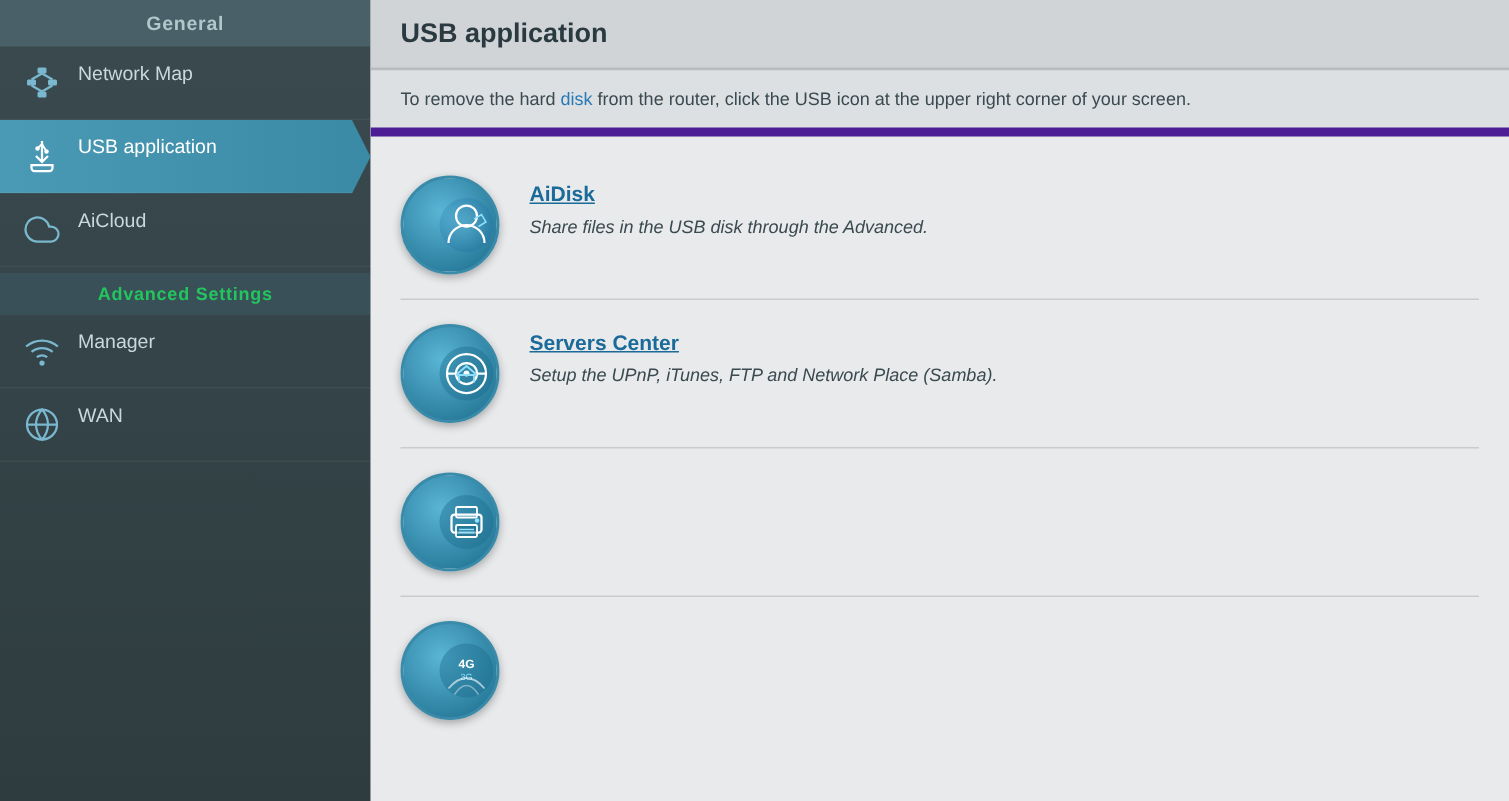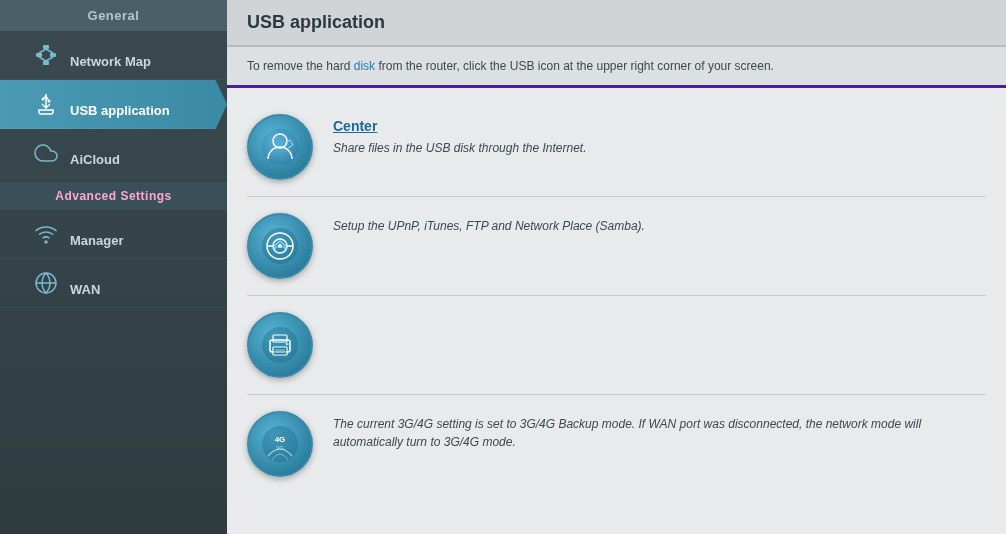--- a/index.html
+++ b/index.html
@@ -7,49 +7,48 @@
       font-family: Arial, sans-serif;
       background: #4a5a5e;
       width: 1006px;
       height: 534px;
       overflow: hidden;
       display: flex;
     }
 
     
     .sidebar {
-      width: 227px;
+      width: 247px;
       background: linear-gradient(to bottom, #3a4a4e, #2e3c40);
       height: 534px;
       flex-shrink: 0;
       display: flex;
       flex-direction: column;
     }
 
     .sidebar-section-label {
       background: #4a6068;
       color: #b0c8cc;
       font-size: 13px;
       font-weight: bold;
       padding: 8px 16px;
       text-align: center;
       letter-spacing: 0.5px;
     }
 
     .sidebar-item {
       display: flex;
-      align-items: flex-end;
+      align-items: flex-start;
       gap: 10px;
-      padding: 10px 32px;
+      padding: 10px 14px;
       color: #c8d8dc;
       font-size: 13px;
       cursor: pointer;
       border-bottom: 1px solid rgba(255,255,255,0.05);
       transition: background 0.1s;
-      font-weight: bold;
     }
     .sidebar-item.active {
       background: linear-gradient(to right, #4a9ab5, #3a8aa5);
       color: #fff;
       clip-path: polygon(0 0, 95% 0, 100% 50%, 95% 100%, 0 100%);
     }
 
     .sidebar-icon {
       width: 28px;
       height: 28px;
@@ -59,21 +58,21 @@
       flex-shrink: 0;
     }
 
     .sidebar-icon svg {
       width: 24px;
       height: 24px;
     }
 
     .sidebar-advanced-label {
       background: #3a5058;
-      color: #f9a8d4;
+      color: #22c55e;
       font-size: 12px;
       font-weight: bold;
       padding: 7px 16px;
       text-align: center;
       margin-top: 4px;
       letter-spacing: 0.5px;
     }
 
     
     .main-content {
@@ -91,21 +90,21 @@
       font-weight: bold;
       color: #2a3a40;
       border-bottom: 2px solid #b8bcbe;
     }
 
     .instruction-text {
       padding: 12px 20px;
       font-size: 12px;
       color: #3a4a50;
       background: #dde0e2;
-      border-bottom: 3px solid #4c1d95;
+      border-bottom: 6px solid #4c1d95;
     }
 
     .instruction-text span.highlight {
       color: #2a7ab5;
     }
 
     .content-area {
       padding: 10px 20px;
     }
 
@@ -120,21 +119,21 @@
       border-bottom: none;
     }
 
     .app-icon-circle {
       width: 66px;
       height: 66px;
       border-radius: 50%;
       background: radial-gradient(circle at 40% 35%, #5ab5d5, #1a6a8a);
       display: flex;
       align-items: center;
-      justify-content: center;
+      justify-content: flex-end;
       flex-shrink: 0;
       border: 2px solid #3a8aaa;
       box-shadow: 0 2px 6px rgba(0,0,0,0.3);
     }
 
     .app-icon-circle svg {
       width: 40px;
       height: 40px;
     }
 
@@ -249,40 +248,41 @@
                 <stop offset="0%" stop-color="#80d0f0"></stop>
                 <stop offset="100%" stop-color="#1060a0"></stop>
               </radialGradient>
             </defs>
           <circle cx="20" cy="14" r="7" stroke="white" stroke-width="1.5" fill="none"></circle>
           <path d="M8 32c0-6.6 5.4-12 12-12s12 5.4 12 12" stroke="white" stroke-width="1.5" fill="none"></path>
           <path d="M25 16l5-3 3 5-5 3" stroke="#90e0ff" stroke-width="1" fill="none"></path>
         </svg>
       </div>
       <div class="app-text">
-        <div class="app-name">Center</div>
-        <div class="app-description">Share files in the USB disk through the Internet.</div>
+        <div class="app-name">AiDisk</div>
+        <div class="app-description">Share files in the USB disk through the Advanced.</div>
       </div>
     </div>
 
     <div class="app-item">
       <div class="app-icon-circle">
         <svg viewBox="0 0 40 40" fill="none">
           <circle cx="20" cy="20" r="18" fill="#1a6a8a" opacity="0.4"></circle>
           <circle cx="20" cy="20" r="13" stroke="white" stroke-width="1.5" fill="none"></circle>
           <circle cx="20" cy="20" r="7" stroke="white" stroke-width="1.5" fill="none"></circle>
           <circle cx="20" cy="20" r="2" fill="white"></circle>
           <line x1="7" y1="20" x2="13" y2="20" stroke="white" stroke-width="1.5"></line>
           <line x1="27" y1="20" x2="33" y2="20" stroke="white" stroke-width="1.5"></line>
 
           <path d="M15 26v-5h10v5" stroke="#90e0ff" stroke-width="1.2" fill="none"></path>
           <path d="M13 21l7-6 7 6" stroke="#90e0ff" stroke-width="1.2" fill="none"></path>
         </svg>
       </div>
       <div class="app-text">
+        <div class="app-name">Servers Center</div>
         <div class="app-description">Setup the UPnP, iTunes, FTP and Network Place (Samba).</div>
       </div>
     </div>
 
     <div class="app-item">
       <div class="app-icon-circle">
         <svg viewBox="0 0 40 40" fill="none">
           <circle cx="20" cy="20" r="18" fill="#1a6a8a" opacity="0.4"></circle>
 
           <rect x="10" y="15" width="20" height="12" rx="2" stroke="white" stroke-width="1.5" fill="none"></rect>
@@ -301,18 +301,17 @@
           <circle cx="20" cy="20" r="18" fill="#1a6a8a" opacity="0.4"></circle>
 
           <text x="20" y="18" text-anchor="middle" fill="white" font-size="8" font-weight="bold" font-family="Arial">4G</text>
           <text x="20" y="26" text-anchor="middle" fill="#90e0ff" font-size="6" font-family="Arial">3G</text>
 
           <path d="M8 32 Q20 18 32 32" stroke="white" stroke-width="1.2" fill="none" opacity="0.6"></path>
           <path d="M12 36 Q20 24 28 36" stroke="white" stroke-width="1" fill="none" opacity="0.4"></path>
         </svg>
       </div>
       <div class="app-text">
-        <div class="app-description">The current 3G/4G setting is set to 3G/4G Backup mode. If WAN port was disconnected, the network mode will automatically turn to 3G/4G mode.</div>
       </div>
     </div>
 
   </div>
 </main>
 
 </body></html>

